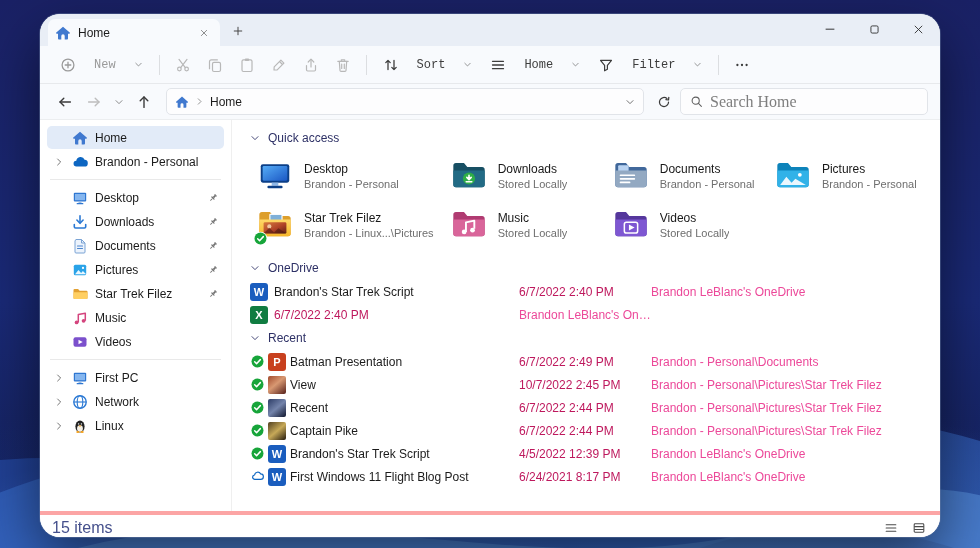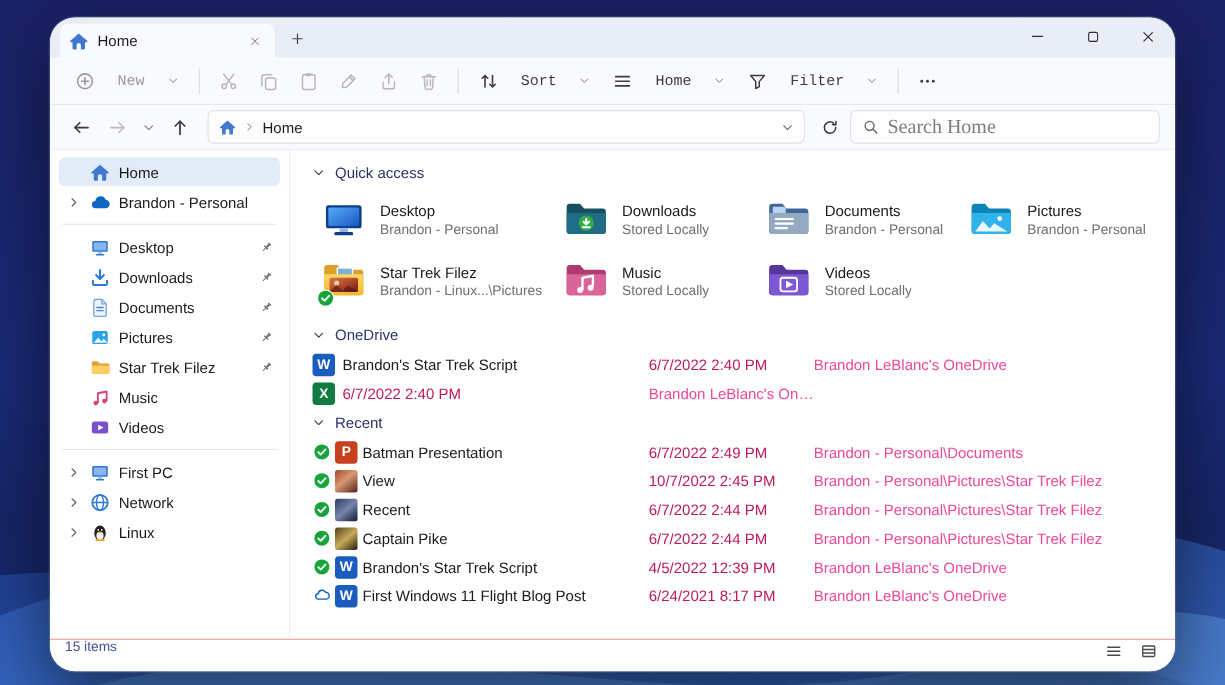--- a/index.html
+++ b/index.html
@@ -85,21 +85,21 @@
   .fico{width:18px;height:18px;border-radius:3px;display:inline-flex;align-items:center;justify-content:center;color:#fff;font-size:11px;font-weight:bold}
   .fico.word{background:#1a5dbe}.fico.word::after{content:"W"}
   .fico.excel{background:#107c41}.fico.excel::after{content:"X"}
   .fico.ppt{background:#c8401e}.fico.ppt::after{content:"P"}
   .fico.img{border-radius:2px}
   .fico.img-uhura{background:linear-gradient(140deg,#a24a2c 0%,#d89872 45%,#55201a 100%)}
   .fico.img-spock{background:linear-gradient(140deg,#2c3c66 0%,#7484ab 50%,#10162e 100%)}
   .fico.img-pike{background:linear-gradient(140deg,#514021 0%,#c7a958 50%,#241a0e 100%)}
 
   
-  .statusbar{height:26px;flex:0 0 auto;display:flex;align-items:flex-start;padding:0 12px;border-top:1px solid #fca5a5;color:#45508c;font-size:11px;background:#fff}
+  .statusbar{height:26px;flex:0 0 auto;display:flex;align-items:flex-end;padding:0 12px;border-top:4px solid #fca5a5;color:#45508c;font-size:16px;background:#fff}
   .status-views{margin-left:auto;display:flex;gap:10px;color:#4a4a4a}
   .status-views .vbtn{width:18px;height:18px;display:flex;align-items:center;justify-content:center;cursor:pointer;border-radius:3px}
 
   
   .i9{width:9px;height:9px}.i10{width:10px;height:10px}
   .i12{width:12px;height:12px}.i13{width:13px;height:13px}.i14{width:14px;height:14px}
   .i15{width:15px;height:15px}.i16{width:16px;height:16px}.i38{width:38px;height:38px}
 </style>
 </head>
 <body>

